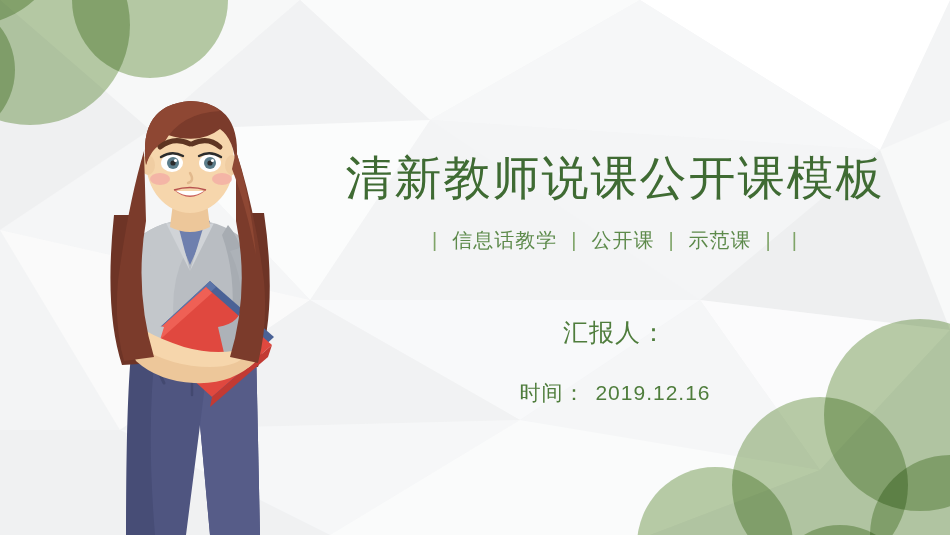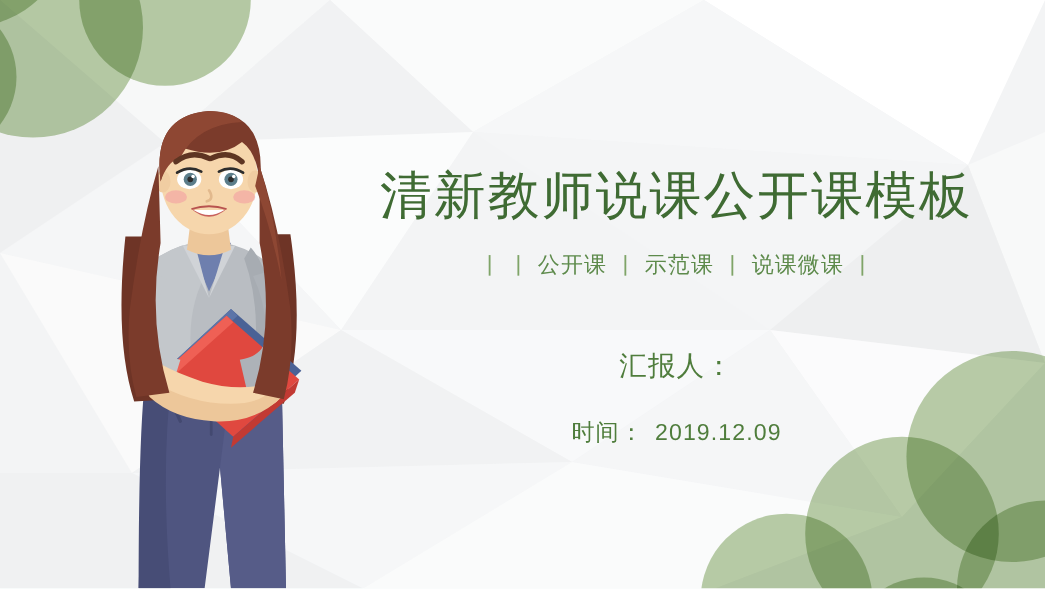--- a/index.html
+++ b/index.html
@@ -218,31 +218,31 @@
     <path d="M116 96 q14 9 28 0 Z" fill="#ffffff"></path>
     <path d="M114 95 q16 -5 32 0" stroke="#b8534f" stroke-width="1.6" fill="none"></path>
   </svg>
 
   <div class="text-block">
 
     <div class="title">清新教师说课公开课模板</div>
 
     <div class="subtitle">
       <span class="sub-sep">|</span>
+      <span class="sub-item">信息话教学</span>
       <span class="sub-sep">|</span>
       <span class="sub-item">公开课</span>
       <span class="sub-sep">|</span>
       <span class="sub-item">示范课</span>
       <span class="sub-sep">|</span>
-      <span class="sub-item">说课微课</span>
       <span class="sub-sep">|</span>
     </div>
 
     <div class="presenter">
       <span>汇报人：</span><span class="val"></span>
     </div>
 
     <div class="date">
-      <span>时间：</span><span class="val">2019.12.09</span>
+      <span>时间：</span><span class="val">2019.12.16</span>
     </div>
 
   </div>
 </div>
 
 </body></html>

